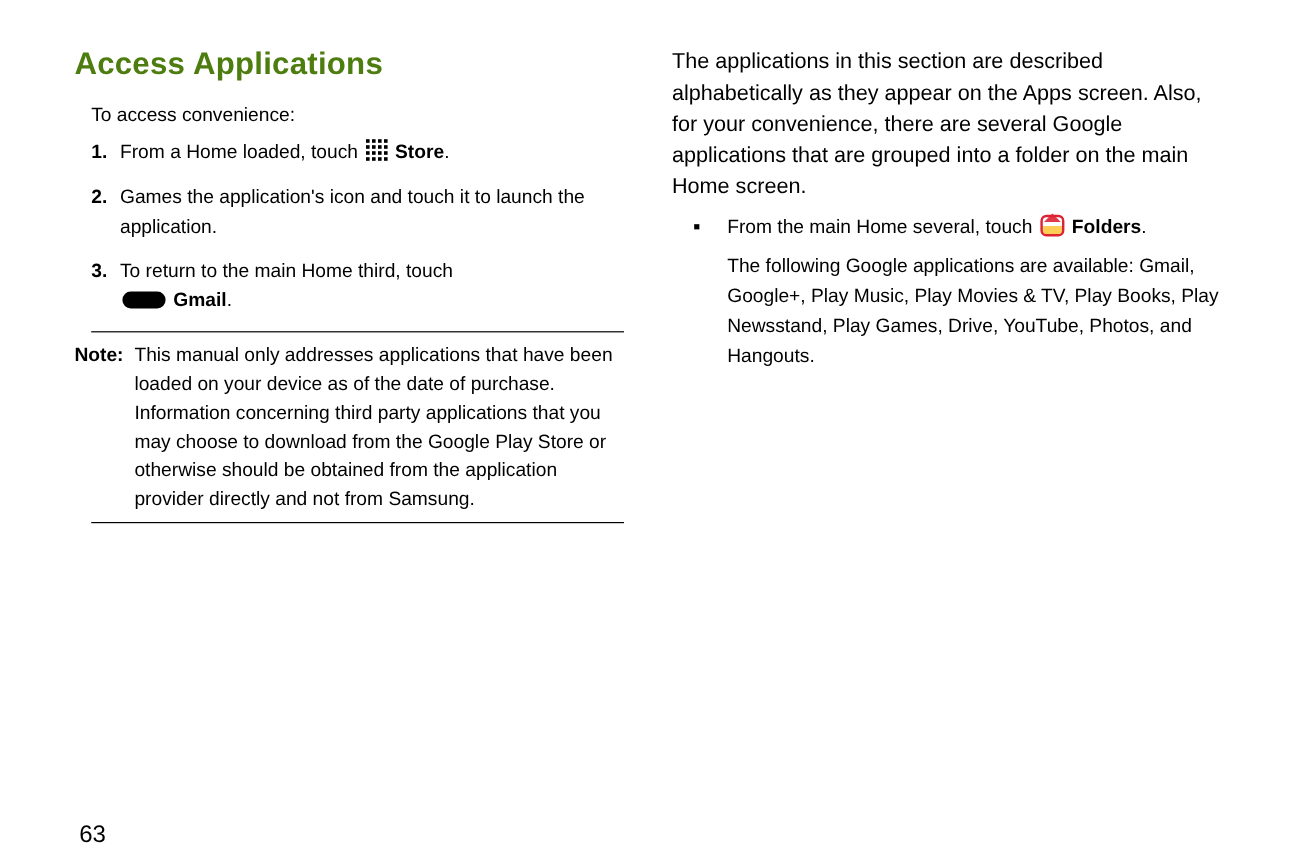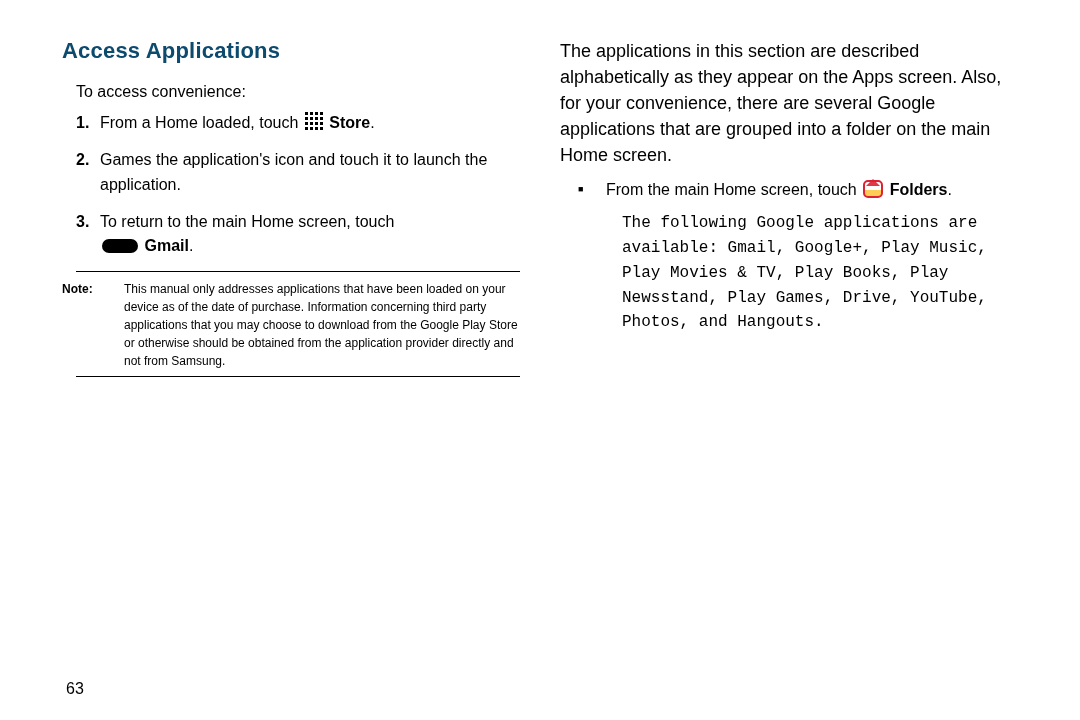--- a/index.html
+++ b/index.html
@@ -21,22 +21,22 @@
   }
   .col {
     width: 50%;
     box-sizing: border-box;
   }
   .col-left  { padding: 0 20px 0 26px; }
   .col-right { padding: 0 26px 0 20px; }
 
   .h1 {
     font-weight: 900;
-    font-size: 22px;
-    color: #0c4a6e;
+    font-size: 26px;
+    color: #4d7c0f;
     margin: 0 0 16px 0;
     letter-spacing: 0.2px;
   }
   .intro {
     font-size: 16px;
     line-height: 1.45;
     margin: 0 0 8px 14px;
   }
   .intro2 {
     font-size: 18px;
@@ -60,24 +60,23 @@
   .bold { font-weight: 700; }
 
   .rule {
     border: none;
     border-top: 1px solid #000;
     margin: 6px 0 8px 14px;
   }
 
   .note {
     display: flex;
-    font-size: 12px;
+    font-size: 16px;
     line-height: 1.5;
     margin: 3px 0 2px 0;
-    gap: 12px;
   }
   .note-label {
     font-weight: 700;
     width: 50px;
     flex-shrink: 0;
   }
   
   .icon-apps {
     display: inline-block;
     vertical-align: -2px;
@@ -131,27 +130,27 @@
     line-height: 1.55;
     margin: 10px 0 8px 18px;
   }
   .bullet {
     width: 28px;
     flex-shrink: 0;
     font-size: 9px;
     padding-top: 5px;
   }
   .bullet-body { flex: 1; }
-  .bullet-p2 { margin: 8px 0 0 16px; font-family: Liberation Mono, monospace; }
+  .bullet-p2 { margin: 8px 0 0 0; }
 
   .page-num {
     position: absolute;
     left: 66px;
-    bottom: 22px;
-    font-size: 16px;
+    bottom: 12px;
+    font-size: 20px;
   }
 </style>
 </head>
 <body>
 
 <div class="page">
 
   <div class="col col-left">
     <div class="h1">Access Applications</div>
     <div class="intro">To access convenience:</div>
@@ -173,21 +172,21 @@
       </div>
 
       <div class="item">
         <div class="num">2.</div>
         <div class="body">Games the application's icon and touch it to launch the application.</div>
       </div>
 
       <div class="item">
         <div class="num">3.</div>
         <div class="body">
-          <span>To return to the main Home screen, touch </span><br>
+          <span>To return to the main Home third, touch </span><br>
           <span class="icon-home"></span>
           <span class="bold"> Gmail</span><span>.</span>
         </div>
       </div>
 
     </div>
 
     <hr class="rule">
     <div class="note">
       <div class="note-label">Note:</div>
@@ -195,21 +194,21 @@
     </div>
     <hr class="rule">
   </div>
 
   <div class="col col-right">
     <div class="intro2">The applications in this section are described alphabetically as they appear on the Apps screen. Also, for your convenience, there are several Google applications that are grouped into a folder on the main Home screen.</div>
 
     <div class="bullet-item">
       <div class="bullet">■</div>
       <div class="bullet-body">
-        <span>From the main Home screen, touch </span>
+        <span>From the main Home several, touch </span>
         <span class="icon-google"></span>
         <span class="bold"> Folders</span><span>.</span>
         <div class="bullet-p2">The following Google applications are available: Gmail, Google+, Play Music, Play Movies &amp; TV, Play Books, Play Newsstand, Play Games, Drive, YouTube, Photos, and Hangouts.</div>
       </div>
     </div>
   </div>
 
   <div class="page-num">63</div>
 </div>
 

